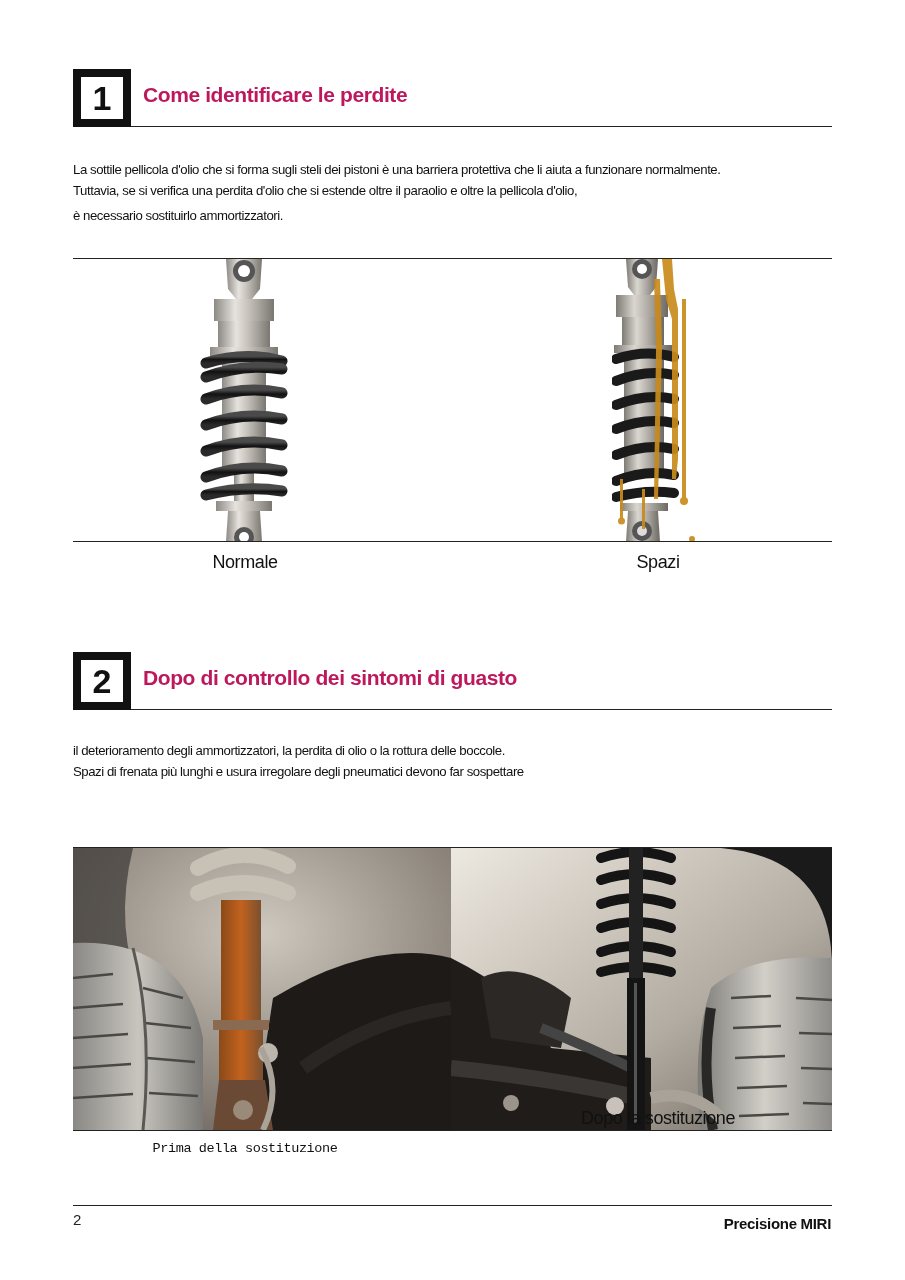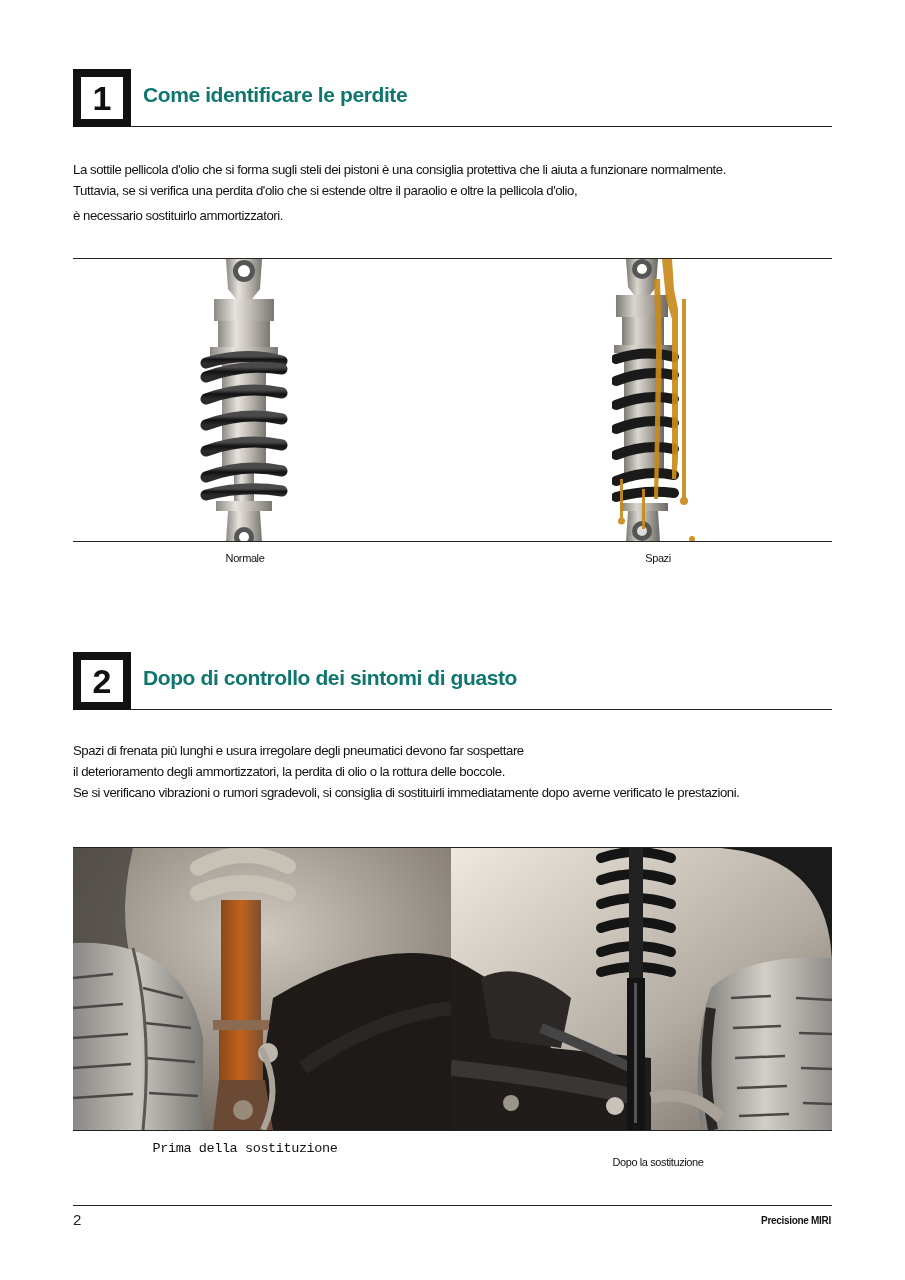--- a/index.html
+++ b/index.html
@@ -17,70 +17,70 @@
     }
     .num-inner {
       position: absolute; left: 8px; top: 8px; width: 42px; height: 42px;
       background: #fff; display: flex; align-items: center; justify-content: center;
       font-family: "Liberation Sans", sans-serif; font-weight: bold; font-size: 34px; color: #111;
       line-height: 1;
     }
     .sec-title {
       position: absolute; left: 70px; top: 14px;
       font-family: "Liberation Sans", sans-serif; font-weight: bold; font-size: 21px;
-      letter-spacing: -0.4px; color: #0f766e; white-space: nowrap;
+      letter-spacing: -0.4px; color: #be185d; white-space: nowrap;
     }
     .sec-rule {
       position: absolute; left: 58px; right: 0; bottom: 0; height: 1.5px; background: #222;
     }
 
     .para {
       position: absolute; left: 73px; width: 770px;
       font-family: "Liberation Sans", sans-serif; font-size: 13.2px; letter-spacing: -0.45px;
       color: #111; line-height: 21px;
     }
     .para div { white-space: nowrap; }
 
     .hrule { position: absolute; left: 73px; width: 759px; height: 1.3px; background: #222; }
 
     .caption {
-      position: absolute; font-family: "Liberation Sans", sans-serif; font-size: 11px;
+      position: absolute; font-family: "Liberation Sans", sans-serif; font-size: 18px;
       letter-spacing: -0.4px; color: #111; white-space: nowrap; transform: translateX(-50%);
     }
     .caption.small { font-size: 13.5px; font-family: Liberation Mono, monospace; }
 
     
     .shock { position: absolute; top: 259px; width: 96px; height: 283px; overflow: hidden; }
 
     
     .photo { position: absolute; top: 848px; height: 282px; overflow: hidden; }
 
     .footer-num {
       position: absolute; left: 73px; top: 1211px;
       font-family: "Liberation Sans", sans-serif; font-size: 15px; color: #222;
     }
     .footer-brand {
       position: absolute; right: 74px; top: 1215px;
-      font-family: "Liberation Sans", sans-serif; font-weight: bold; font-size: 10px;
+      font-family: "Liberation Sans", sans-serif; font-weight: bold; font-size: 15px;
       letter-spacing: -0.3px; color: #111;
     }
   </style>
 </head>
 <body>
 
 <div class="sec-head" style="top:69px;">
   <div class="num-box">
     <div class="num-inner">1</div>
   </div>
   <div class="sec-title">Come identificare le perdite</div>
   <div class="sec-rule"></div>
 </div>
 
 <div class="para" style="top:159px;">
-  <div>La sottile pellicola d'olio che si forma sugli steli dei pistoni è una consiglia protettiva che li aiuta a funzionare normalmente.</div>
+  <div>La sottile pellicola d'olio che si forma sugli steli dei pistoni è una barriera protettiva che li aiuta a funzionare normalmente.</div>
   <div>Tuttavia, se si verifica una perdita d'olio che si estende oltre il paraolio e oltre la pellicola d'olio,</div>
   <div style="margin-top:4px;">è necessario sostituirlo ammortizzatori.</div>
 </div>
 
 <div class="hrule" style="top:258px;"></div>
 
 <div class="shock" style="left:196px;">
   <svg width="96" height="283" viewBox="0 0 96 283">
     <defs>
       <linearGradient id="met" x1="0" x2="1" y1="0" y2="0">
@@ -175,23 +175,22 @@
 
 <div class="sec-head" style="top:652px;">
   <div class="num-box">
     <div class="num-inner">2</div>
   </div>
   <div class="sec-title">Dopo di controllo dei sintomi di guasto</div>
   <div class="sec-rule"></div>
 </div>
 
 <div class="para" style="top:740px;">
+  <div>il deterioramento degli ammortizzatori, la perdita di olio o la rottura delle boccole.</div>
   <div>Spazi di frenata più lunghi e usura irregolare degli pneumatici devono far sospettare</div>
-  <div>il deterioramento degli ammortizzatori, la perdita di olio o la rottura delle boccole.</div>
-  <div>Se si verificano vibrazioni o rumori sgradevoli, si consiglia di sostituirli immediatamente dopo averne verificato le prestazioni.</div>
 </div>
 
 <div class="hrule" style="top:847px;"></div>
 
 <div class="photo" style="left:73px; width:378px;">
   <svg width="378" height="282" viewBox="0 0 378 282">
     <defs>
       <radialGradient id="bgA" cx="0.5" cy="0.3" r="0.8">
         <stop offset="0" stop-color="#cfc8be"></stop>
         <stop offset="1" stop-color="#6e665e"></stop>
@@ -290,17 +289,17 @@
     <rect x="176" y="130" width="18" height="152" fill="#141414"></rect>
     <rect x="183" y="135" width="3" height="140" fill="#555"></rect>
     <circle cx="164" cy="258" r="9" fill="#c8c2ba"></circle>
     <path d="M200 250 Q240 240 270 270" stroke="#a8a299" stroke-width="12" fill="none"></path>
   </svg>
 </div>
 
 <div class="hrule" style="top:1130px;"></div>
 
 <div class="caption small" style="left:245px; top:1141px;">Prima della sostituzione</div>
-<div class="caption" style="left:658px; top:1156px;text-align:center;">Dopo la sostituzione</div>
+<div class="caption" style="left:658px; top:1108px;text-align:center;">Dopo la sostituzione</div>
 
 <div class="hrule" style="top:1205px;"></div>
 <div class="footer-num">2</div>
 <div class="footer-brand">Precisione MIRI</div>
 
 </body></html>

